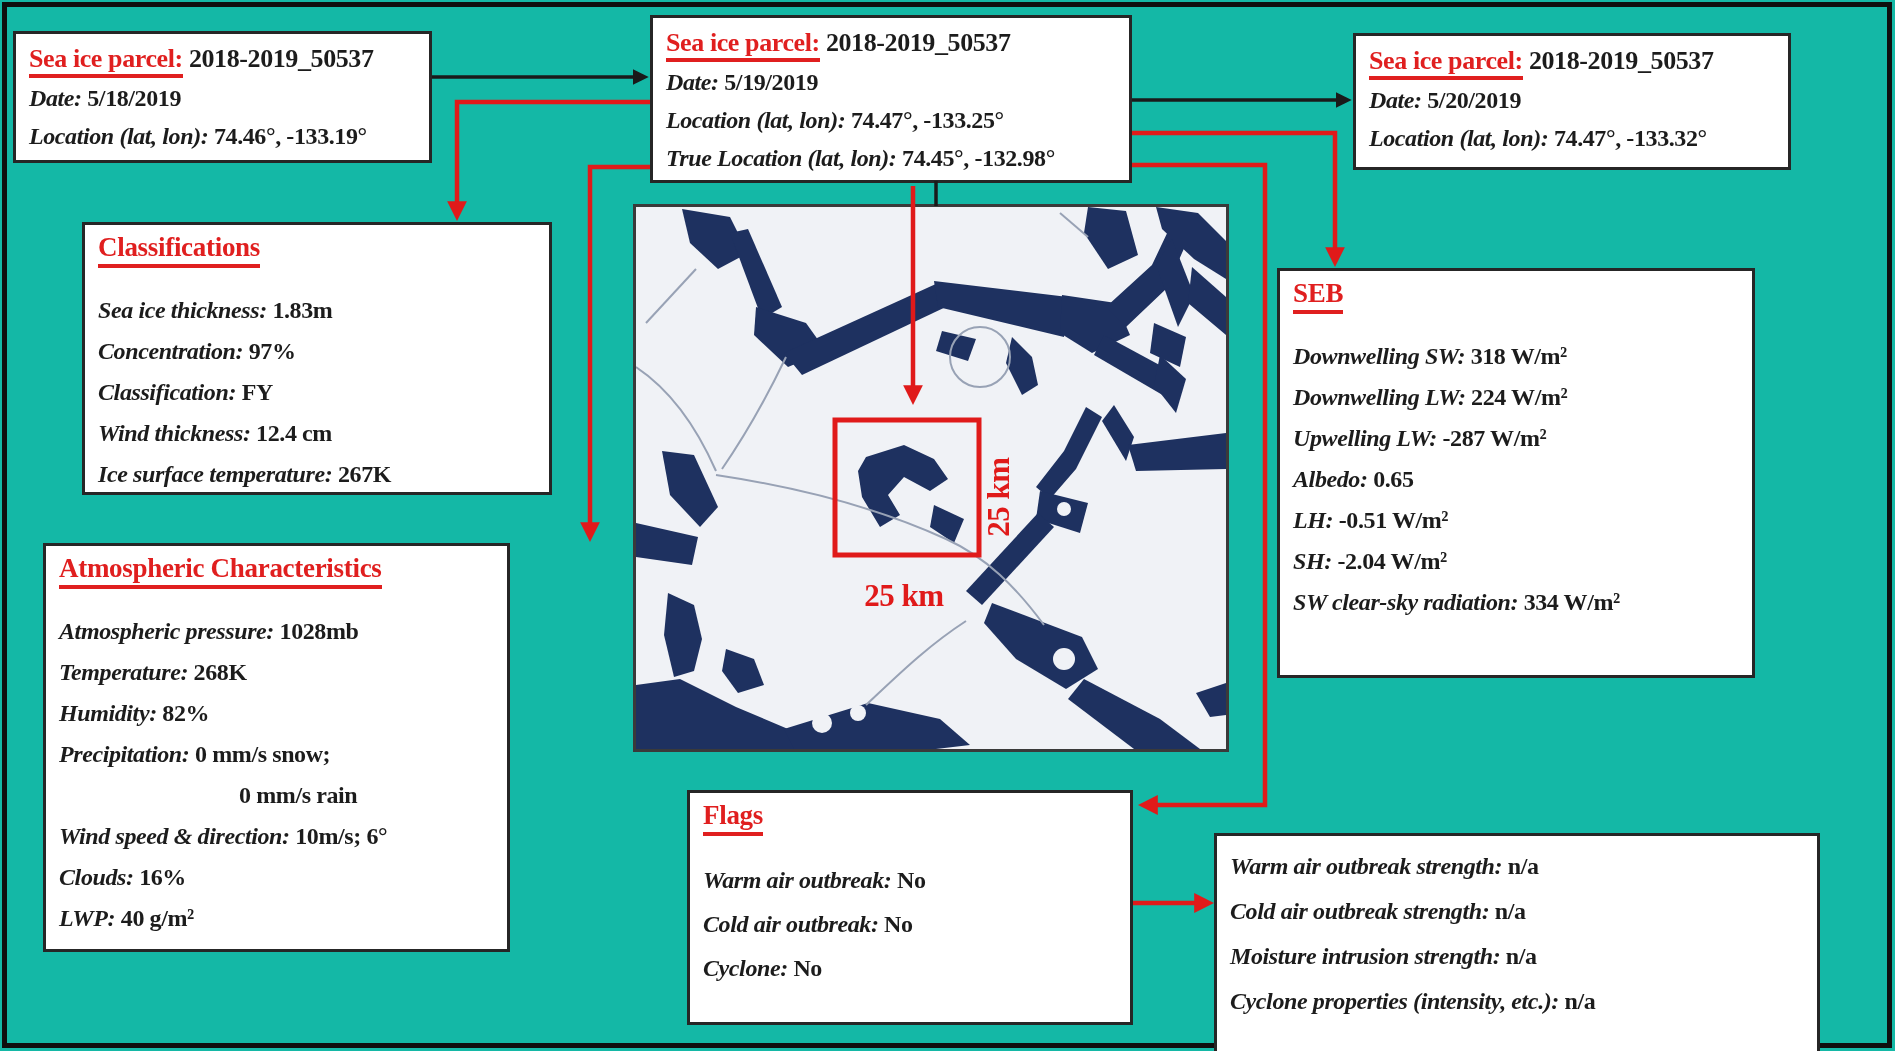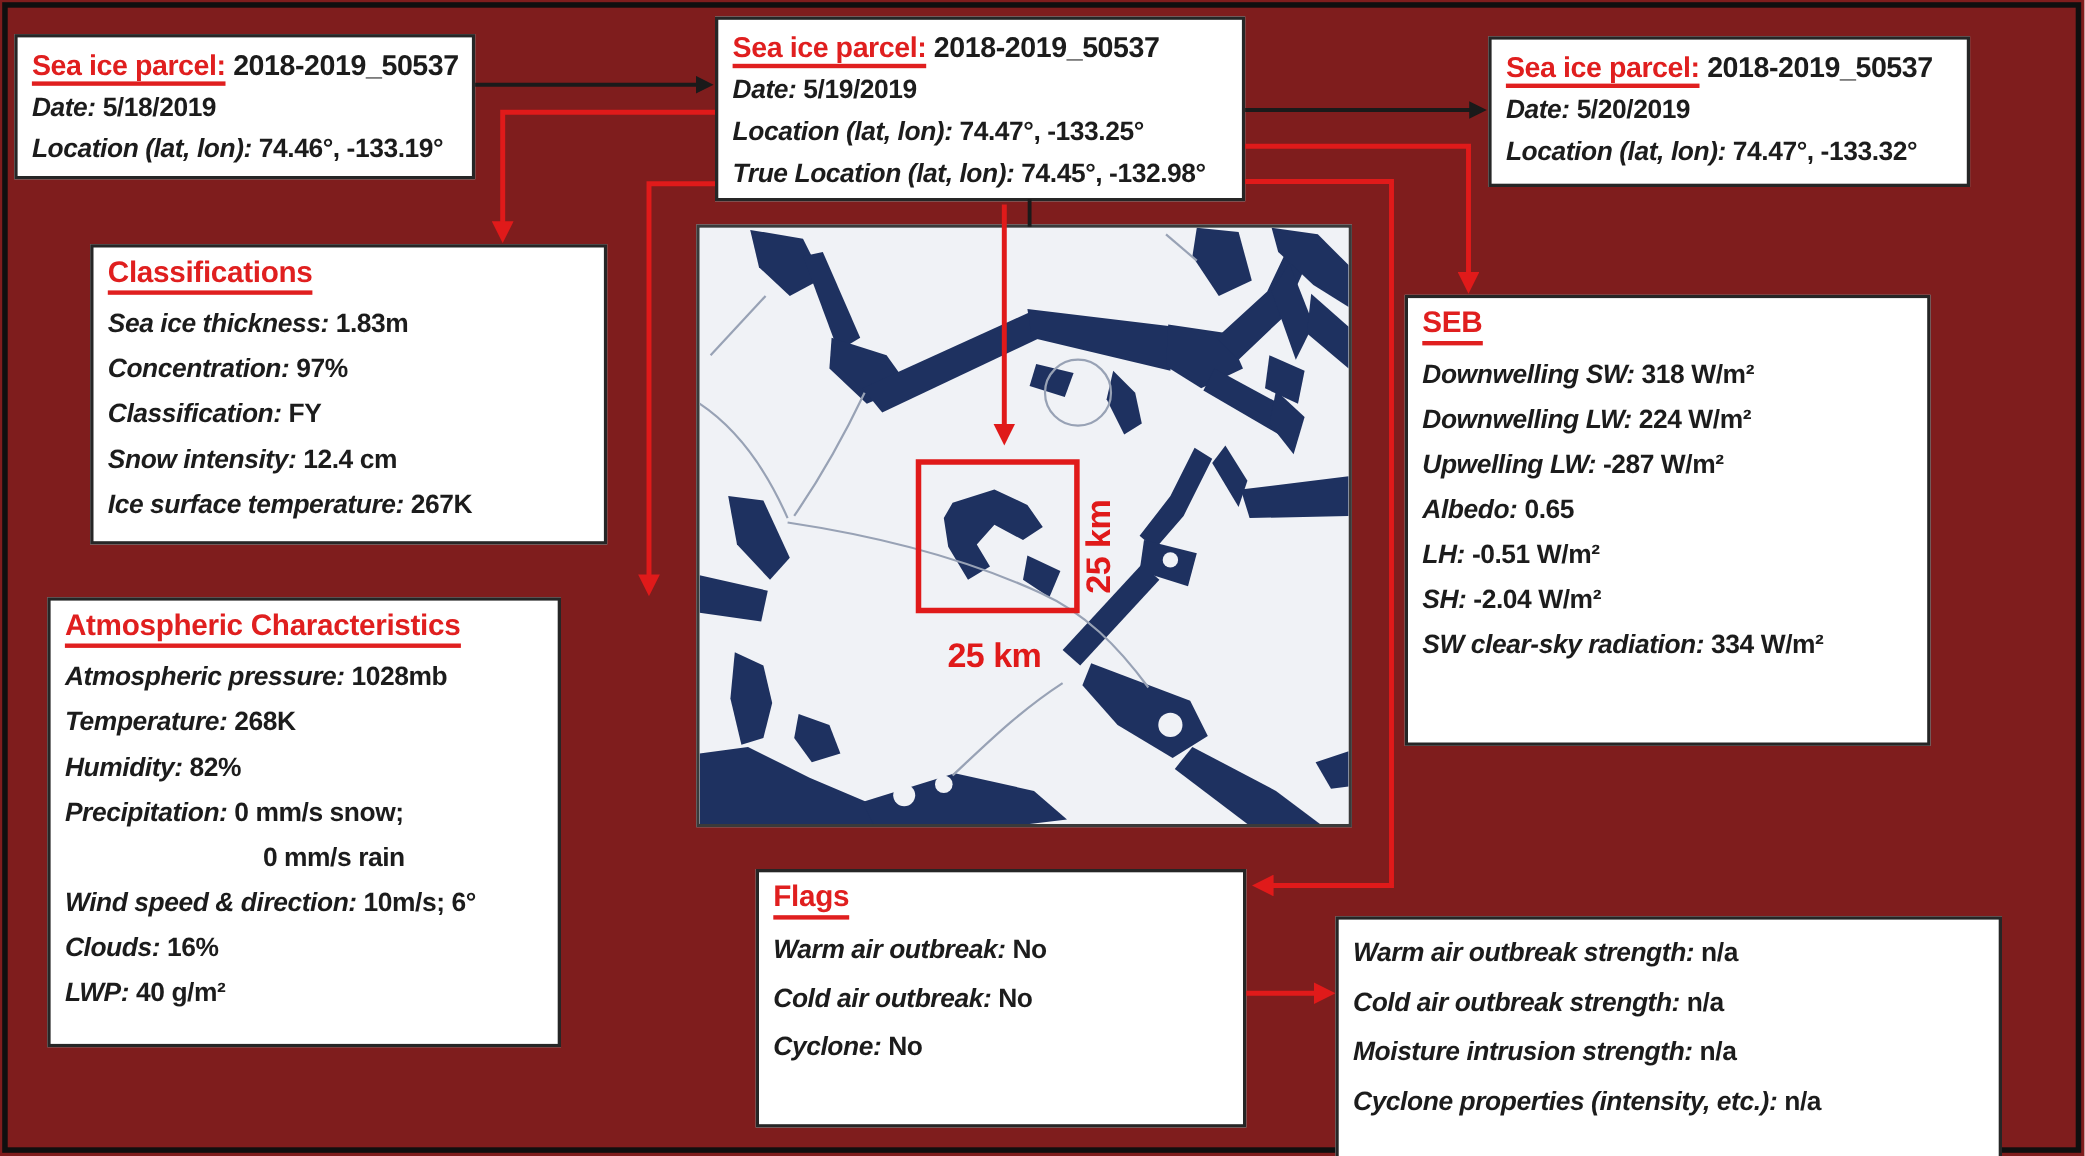--- a/index.html
+++ b/index.html
@@ -1,30 +1,30 @@
 <!DOCTYPE html>
 <html><head>
 <meta charset="utf-8">
 <style>
   html,body{margin:0;padding:0;background:#ffffff;}
   .stage{
-    position:relative;width:1895px;height:1051px;background:#7f1d1d;
-    font-family:Liberation Sans, sans-serif;color:#1c1c1c;overflow:hidden;
+    position:relative;width:1895px;height:1051px;background:#14b8a6;
+    font-family:Liberation Serif, serif;color:#1c1c1c;overflow:hidden;
   }
   .outer-frame{position:absolute;left:2px;top:2px;width:1880px;height:1036px;border:5px solid #0f0f0f;}
   .box{
     position:absolute;background:#ffffff;border:3px solid #262626;box-sizing:border-box;
     padding:5px 13px;white-space:nowrap;z-index:2;
   }
   .row{font-size:24px;font-weight:700;letter-spacing:-0.4px;}
   .lbl{font-style:italic;}
   .box-title{font-size:26px;font-weight:700;line-height:40px;letter-spacing:-0.4px;}
   .red{color:#e01f1f;}
   .title-underline{display:inline-block;border-bottom:4px solid #e01f1f;padding-bottom:0px;line-height:30px;}
-  .hdr{display:inline-block;font-size:27px;font-weight:700;color:#e01f1f;border-bottom:4px solid #e01f1f;line-height:34px;margin-bottom:6px;letter-spacing:-0.3px;}
+  .hdr{display:inline-block;font-size:27px;font-weight:700;color:#e01f1f;border-bottom:4px solid #e01f1f;line-height:34px;margin-bottom:22px;letter-spacing:-0.3px;}
   .parcel .row{line-height:38px;}
   .info .row{line-height:41px;}
   .flagsbox .row{line-height:44px;}
   .strengthsbox .row{line-height:45px;}
   .indent{padding-left:180px;}
   .sat{
     position:absolute;left:633px;top:204px;width:596px;height:548px;
     border:3px solid #3a3a3a;box-sizing:border-box;z-index:1;background:#f0f2f6;
   }
   .map-label{
@@ -57,21 +57,21 @@
     <div class="box-title"><span class="red title-underline">Sea ice parcel:</span> <span>2018-2019_50537</span></div>
     <div class="row"><span class="lbl">Date:</span> <span>5/20/2019</span></div>
     <div class="row"><span class="lbl">Location (lat, lon):</span> <span>74.47°, -133.32°</span></div>
   </div>
 
   <div class="box info" style="left:82px;top:222px;width:470px;height:273px;">
     <span class="hdr">Classifications</span>
     <div class="row"><span class="lbl">Sea ice thickness:</span> <span>1.83m</span></div>
     <div class="row"><span class="lbl">Concentration:</span> <span>97%</span></div>
     <div class="row"><span class="lbl">Classification:</span> <span>FY</span></div>
-    <div class="row"><span class="lbl">Snow intensity:</span> <span>12.4 cm</span></div>
+    <div class="row"><span class="lbl">Wind thickness:</span> <span>12.4 cm</span></div>
     <div class="row"><span class="lbl">Ice surface temperature:</span> <span>267K</span></div>
   </div>
 
   <div class="box info" style="left:43px;top:543px;width:467px;height:409px;">
     <span class="hdr">Atmospheric Characteristics</span>
     <div class="row"><span class="lbl">Atmospheric pressure:</span> <span>1028mb</span></div>
     <div class="row"><span class="lbl">Temperature:</span> <span>268K</span></div>
     <div class="row"><span class="lbl">Humidity:</span> <span>82%</span></div>
     <div class="row"><span class="lbl">Precipitation:</span> <span>0 mm/s snow;</span></div>
     <div class="row indent"><span class="lbl"></span><span>0 mm/s rain</span></div>

